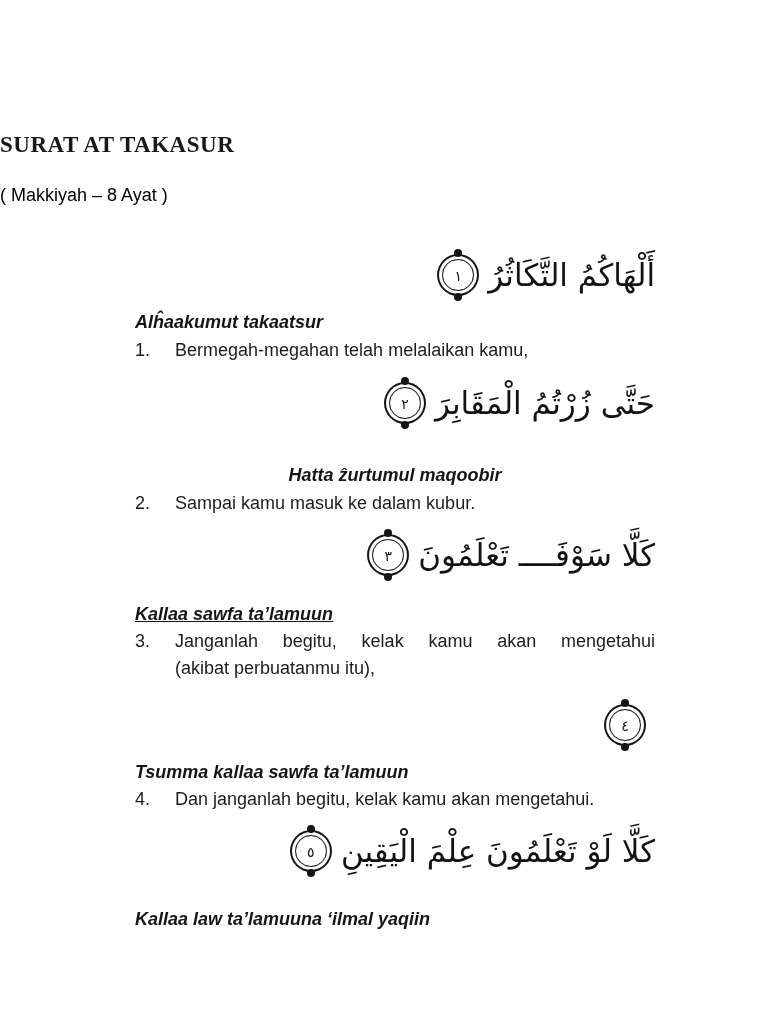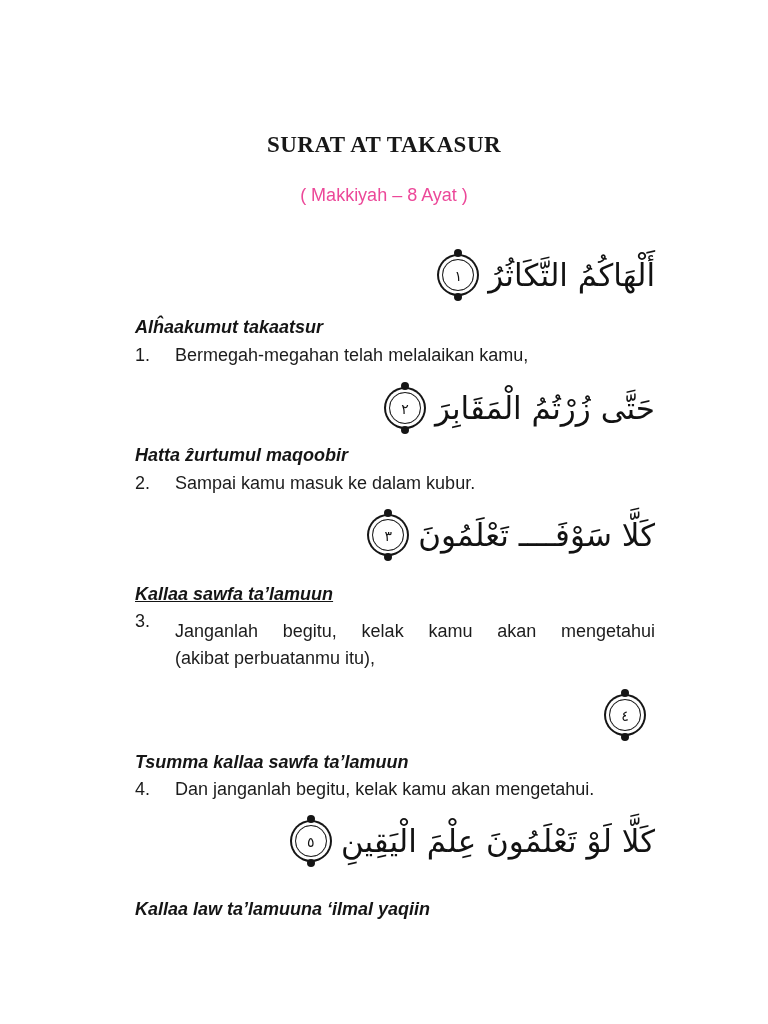--- a/index.html
+++ b/index.html
@@ -7,34 +7,34 @@
     position: relative;
     width: 768px;
     height: 1024px;
     background: #ffffff;
     color: #1a1a1a;
     font-family: "Liberation Sans", sans-serif;
     overflow: hidden;
     box-sizing: border-box;
     padding-top: 131px;
   }
-  .doc-header { text-align: center; }
+  .doc-header { }
   .surah-title {
     font-family: "Liberation Serif", serif;
     font-weight: bold;
     font-size: 23px;
     line-height: 27px;
     letter-spacing: 0.5px;
     color: #181818;
   }
   .surah-subtitle {
     margin-top: 25px;
     font-size: 18px;
     line-height: 25px;
-    color: #ec4899;
+    color: #000000;
   }
   .content {
     margin-left: 135px;
     width: 520px;
   }
   
   .arabic-line {
     direction: rtl;
     height: 70px;
     display: flex;
@@ -83,27 +83,27 @@
   }
   
   .trans-row {
     display: flex;
     font-size: 18px;
     line-height: 27px;
     color: #1c1c1c;
   }
   .trans-num { width: 40px; flex-shrink: 0; }
   .trans-text { flex: 1; }
-  .justify-last { text-align: justify; text-align-last: justify; margin-top: 10px; }
+  .justify-last { text-align: justify; text-align-last: justify; }
   
   .m-ar1 { margin-top: 32px; }
-  .m-tl1 { margin-top: 5px; }
+  .m-tl1 { }
   .m-tr1 { margin-top: 2px; }
   .m-ar2 { margin-top: 4px; }
-  .m-tl2 { margin-top: 0; }
+  .m-tl2 { margin-top: 25px; text-align: center; }
   .m-tr2 { margin-top: 2px; }
   .m-ar3 { margin-top: 3px; }
   .m-tl3 { margin-top: 12px; text-decoration: underline; }
   .m-tr3 { margin-top: 1px; }
   .m-ar4 { margin-top: 8px; }
   .m-tl4 { margin-top: 0; }
   .m-tr4 { margin-top: 1px; }
   .m-ar5 { margin-top: 3px; }
   .m-tl5 { margin-top: 21px; }
 </style>

